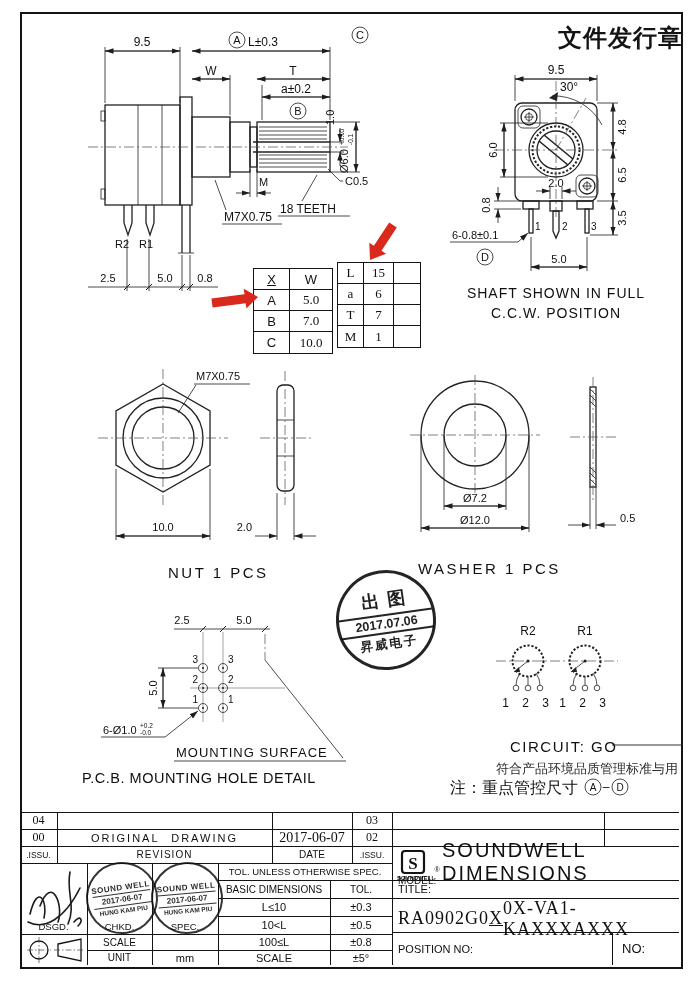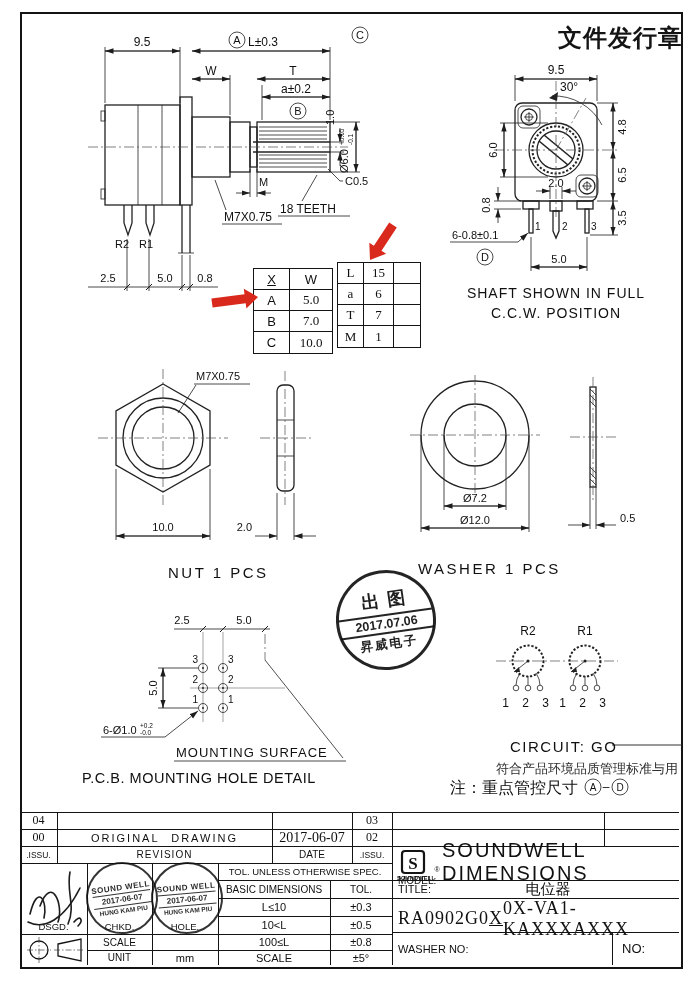--- a/index.html
+++ b/index.html
@@ -473,45 +473,44 @@
 
   <svg style="left:400px;top:850px" width="32" height="24" viewBox="0 0 32 24">
     <rect x="2" y="1" width="22" height="22" rx="3" fill="none" stroke="#141414" stroke-width="2.2"></rect>
     <text x="13" y="19" text-anchor="middle" style="font-size:17px;font-weight:bold;font-family:'Liberation Serif',serif">S</text>
   </svg>
   <div class="cell" style="left:394px;top:874px;width:44px;height:8px;font-size:5.5px;font-weight:bold;letter-spacing:.3px">SOUNDWELL</div>
   <div class="cell" style="left:432px;top:864px;width:10px;height:10px;font-size:7px">®</div>
   <div class="cell" style="left:442px;top:846px;width:237px;height:32px;font-size:20px;letter-spacing:2px">SOUNDWELL DIMENSIONS</div>
 
   <div class="cell left" style="left:398px;top:880px;width:60px;height:18px;font-size:11px">TITLE:</div>
-  <div class="cell" style="left:458px;top:880px;width:180px;height:18px;font-size:15px">电位器</div>
   <div class="cell left" style="left:398px;top:875px;width:60px;height:11px;font-size:10px">MODEL:</div>
   <div class="cell serif" style="left:398px;top:906px;width:281px;height:25px;font-size:18px;letter-spacing:1px">
     <span>RA0902G0</span>
       <span class="underline">X</span>
       <span>0X-VA1-KAXXXAXXX</span>
   </div>
-  <div class="cell left" style="left:398px;top:932px;width:85px;height:33px;font-size:11px">WASHER NO:</div>
+  <div class="cell left" style="left:398px;top:932px;width:85px;height:33px;font-size:11px">POSITION NO:</div>
   <div class="cell left" style="left:622px;top:932px;width:57px;height:33px;font-size:13px">NO:</div>
 
   <div class="cell" style="left:218px;top:863px;width:174px;height:17px;font-size:9.5px">TOL. UNLESS OTHERWISE SPEC.</div>
   <div class="cell" style="left:218px;top:880px;width:112px;height:18px;font-size:10px">BASIC DIMENSIONS</div>
   <div class="cell" style="left:330px;top:880px;width:62px;height:18px;font-size:10px">TOL.</div>
   <div class="cell" style="left:218px;top:898px;width:112px;height:18px;font-size:11px">L≤10</div>
   <div class="cell" style="left:330px;top:898px;width:62px;height:18px;font-size:11px">±0.3</div>
   <div class="cell" style="left:218px;top:916px;width:112px;height:18px;font-size:11px">10&lt;L</div>
   <div class="cell" style="left:330px;top:916px;width:62px;height:18px;font-size:11px">±0.5</div>
   <div class="cell" style="left:218px;top:934px;width:112px;height:16px;font-size:11px">100≤L</div>
   <div class="cell" style="left:330px;top:934px;width:62px;height:16px;font-size:11px">±0.8</div>
   <div class="cell" style="left:218px;top:950px;width:112px;height:15px;font-size:11px">SCALE</div>
   <div class="cell" style="left:330px;top:950px;width:62px;height:15px;font-size:11px">±5°</div>
 
   <div class="cell" style="left:20px;top:919px;width:67px;height:14px;font-size:9.5px">DSGD.</div>
   <div class="cell" style="left:87px;top:919px;width:65px;height:14px;font-size:9.5px">CHKD.</div>
-  <div class="cell" style="left:152px;top:919px;width:66px;height:14px;font-size:9.5px">HOLE.</div>
+  <div class="cell" style="left:152px;top:919px;width:66px;height:14px;font-size:9.5px">SPEC.</div>
 
   <svg style="left:24px;top:862px" width="62" height="70" viewBox="0 0 62 70">
     <g fill="none" stroke="#1c1c1c" stroke-width="1.6" stroke-linecap="round">
       <path d="M6,52 C14,20 24,40 20,56"></path>
       <path d="M16,44 C28,12 40,44 34,60"></path>
       <path d="M4,60 C20,68 40,58 56,26"></path>
       <path d="M46,10 C42,30 52,44 44,62"></path>
       <path d="M50,60 C56,52 60,58 54,64"></path>
     </g>
   </svg>

